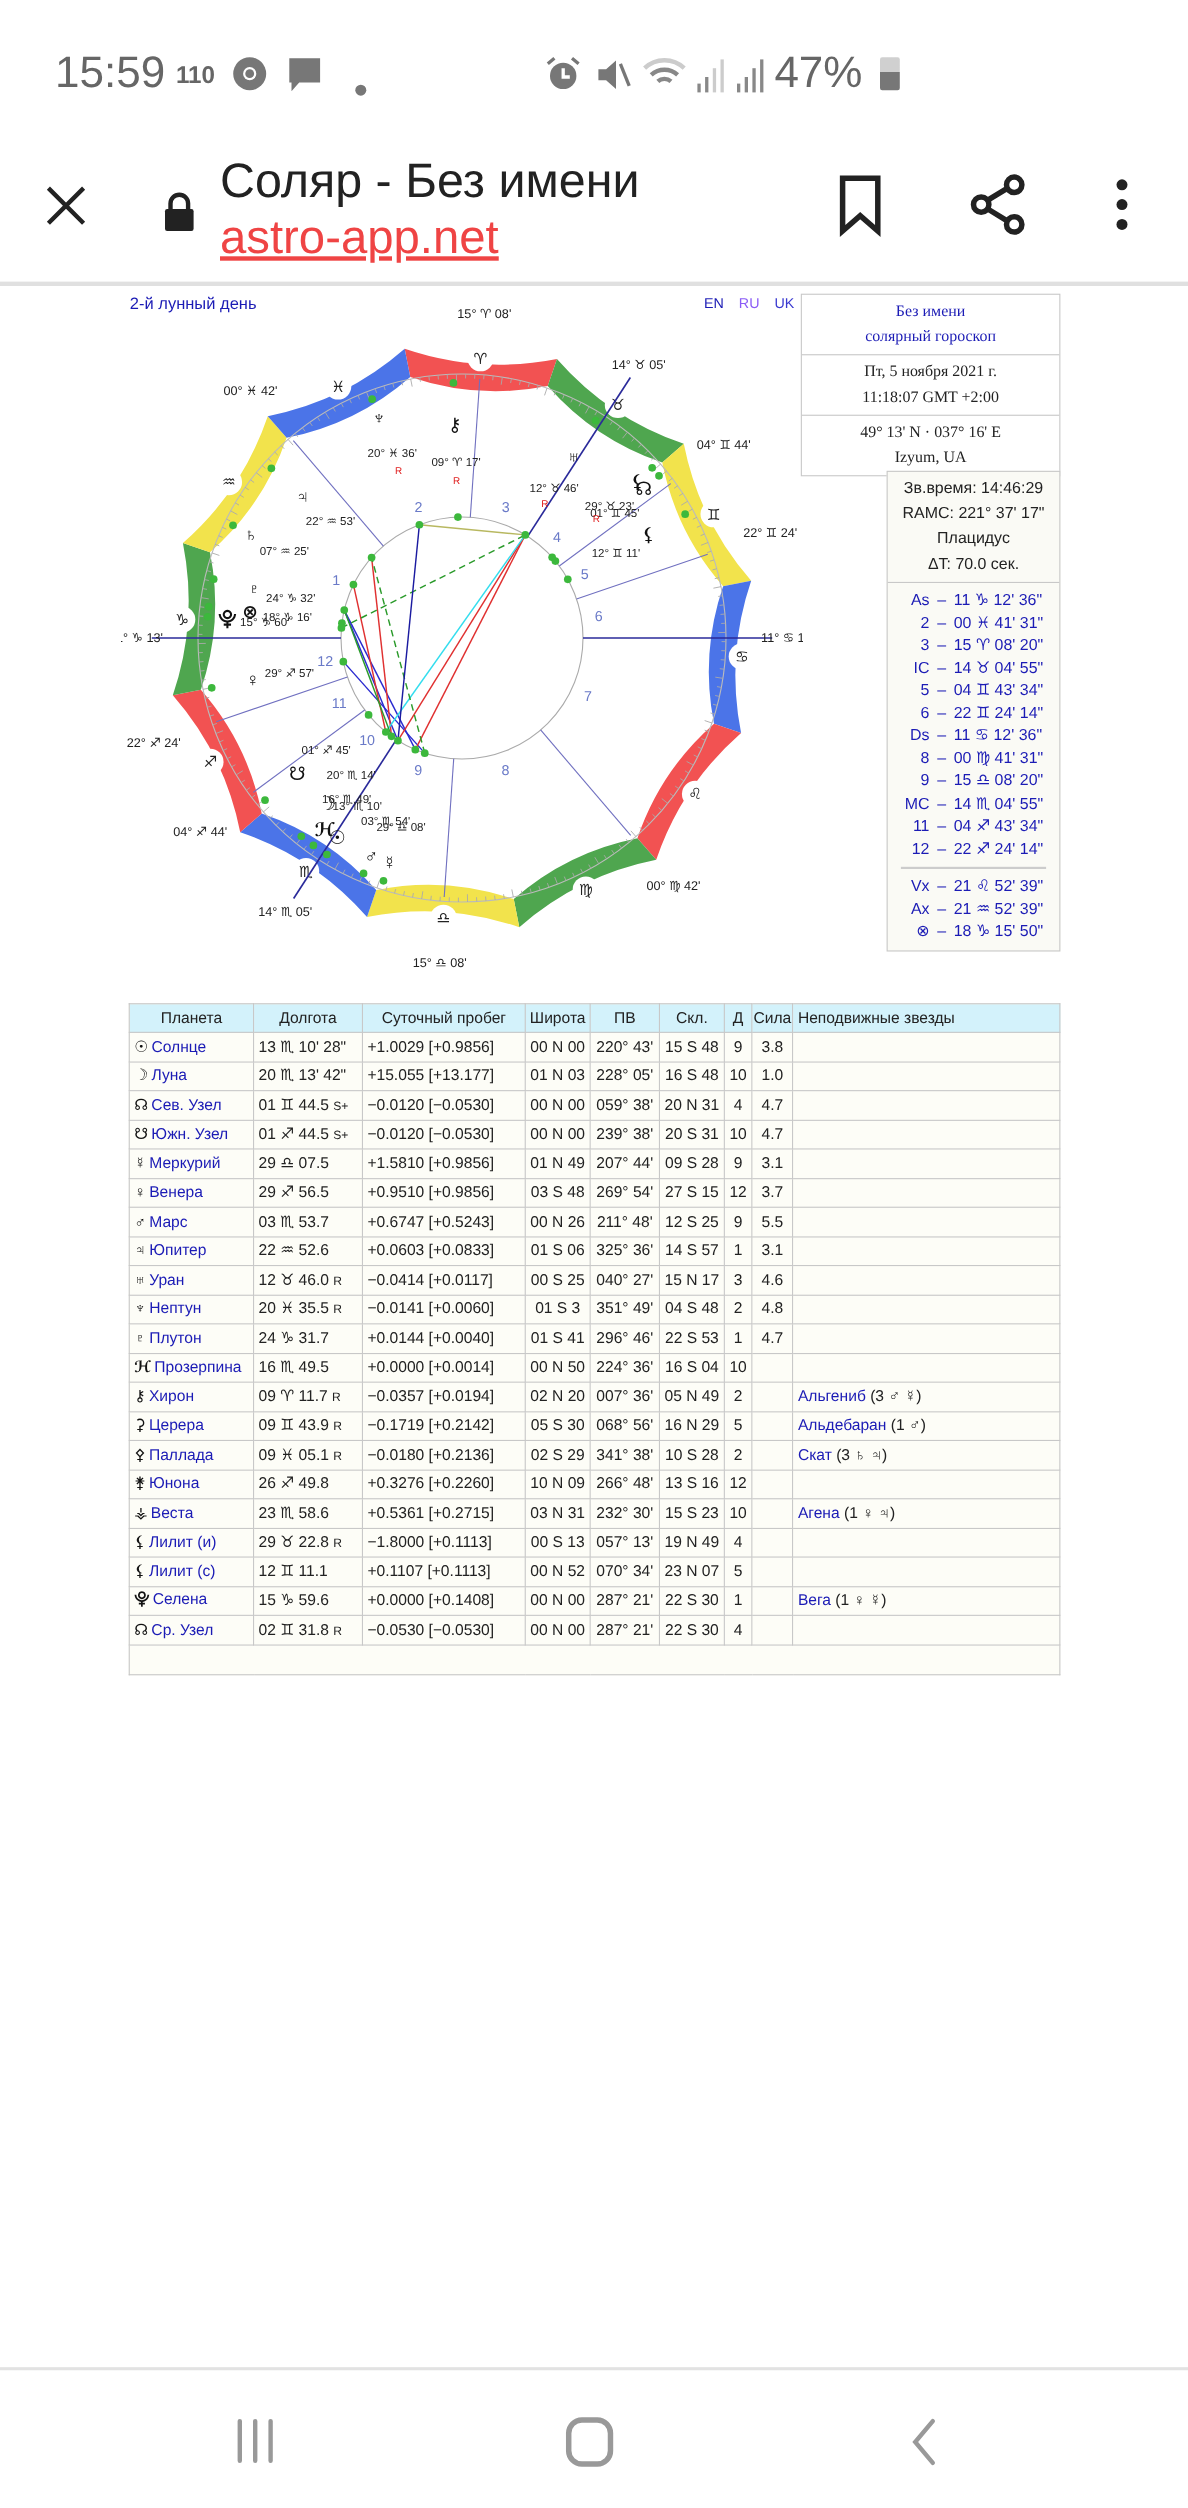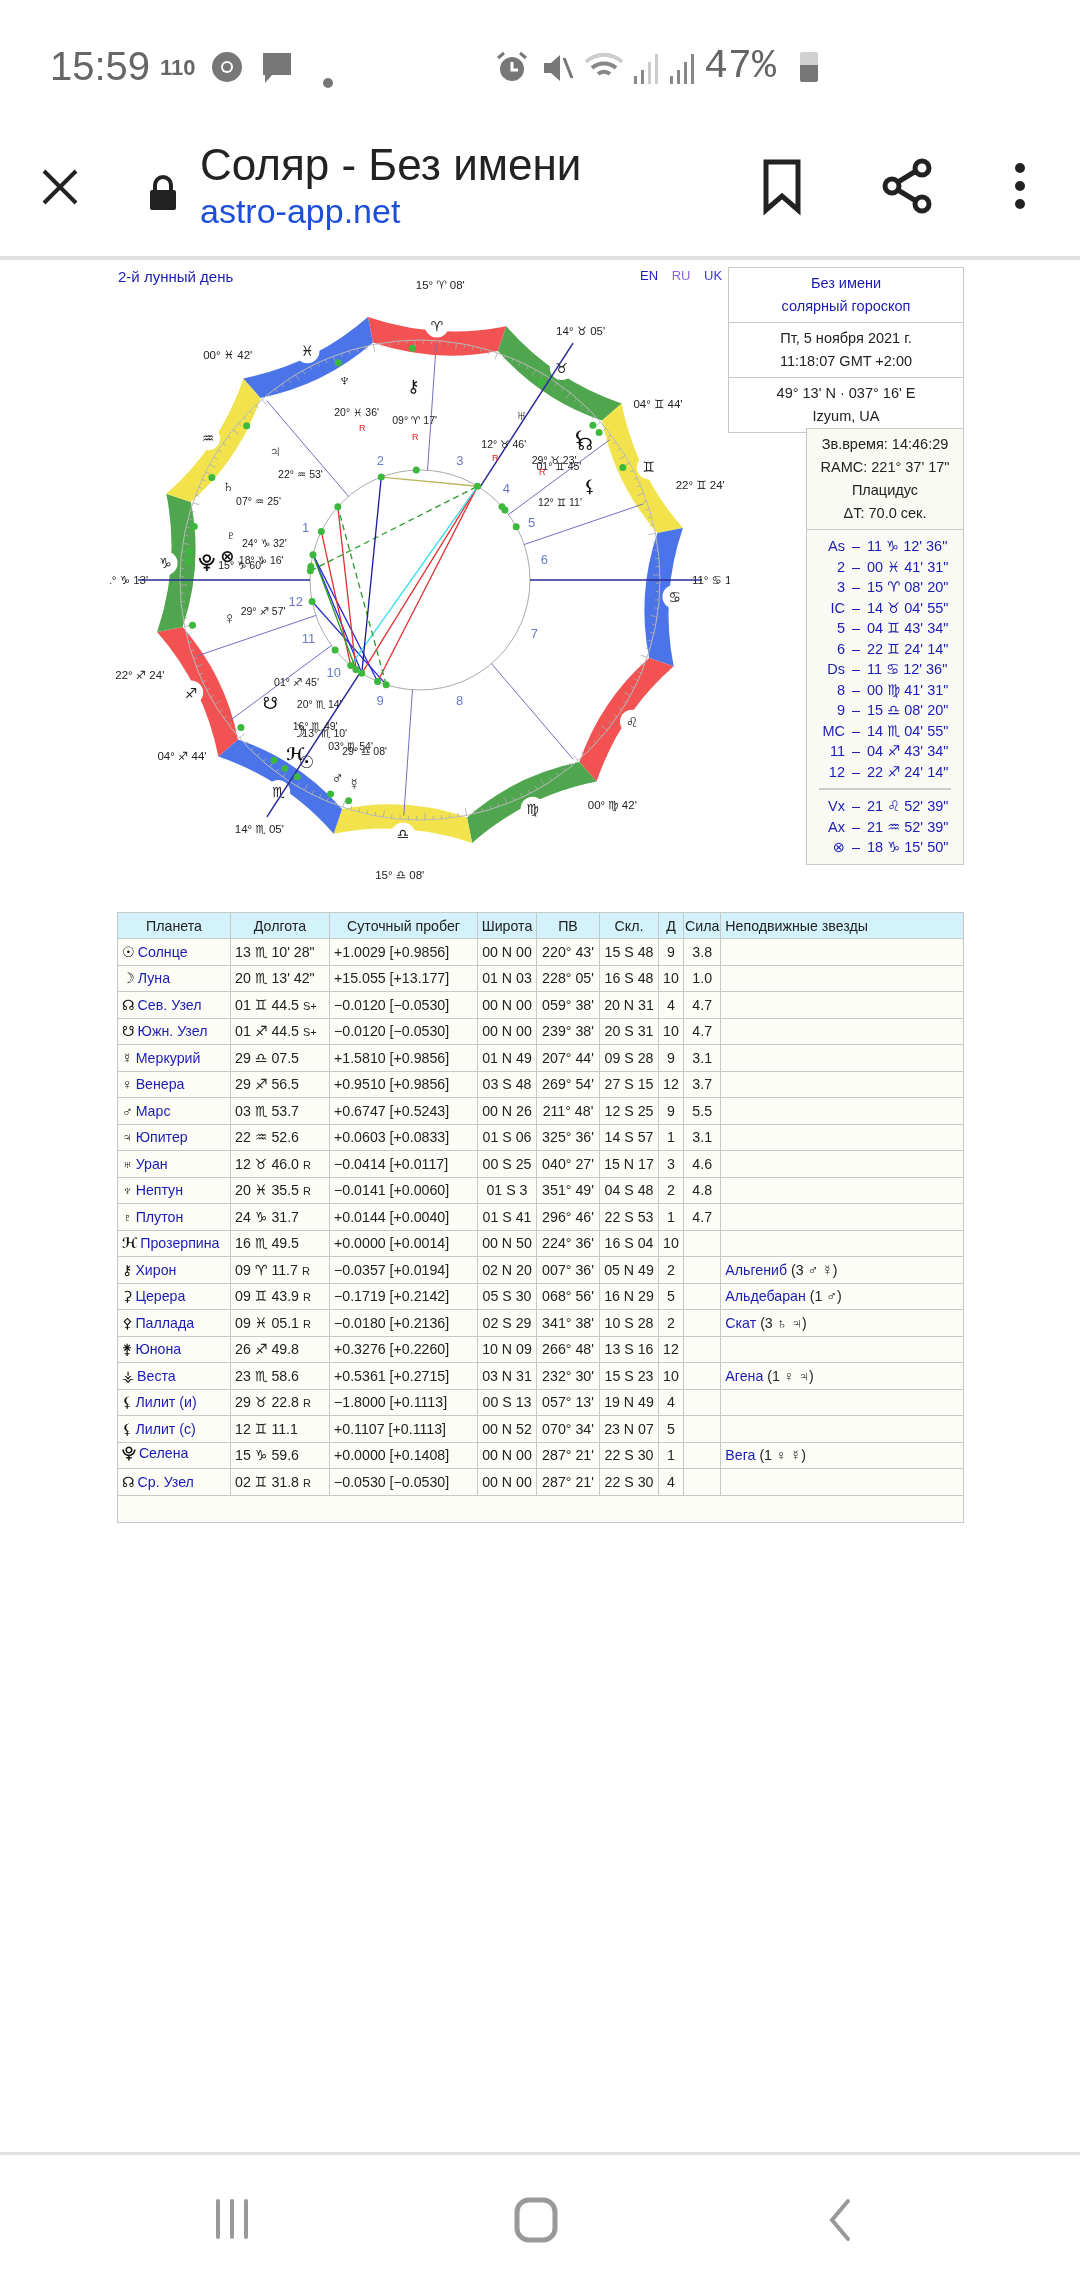--- a/index.html
+++ b/index.html
@@ -2,33 +2,33 @@
 <html><head>
 <meta charset="utf-8">
 <style>
   html, body { margin:0; padding:0; }
   body { width:1080px; height:2280px; background:#ffffff; position:relative; overflow:hidden;
          font-family:"Liberation Sans", "DejaVu Sans", sans-serif; color:#222; }
   .statusbar { position:absolute; left:0; top:0; width:1080px; height:130px; }
   .sb-time { position:absolute; left:50px; top:44px; font-size:40px; color:#666; }
   .sb-small { position:absolute; left:160px; top:55px; font-size:22px; color:#666; font-weight:bold; }
   .sb-icon { position:absolute; top:50px; color:#666; font-size:34px; }
-  .sb-batt { position:absolute; left:704px; top:44px; font-size:40px; color:#666;font-family:Liberation Mono, monospace; }
+  .sb-batt { position:absolute; left:704px; top:44px; font-size:40px; color:#666; }
   .battery { position:absolute; left:800px; top:52px; width:18px; height:30px; border-radius:2px; background:linear-gradient(#d0d0d0 0 45%, #777 45% 100%); }
   .topbar { position:absolute; left:0; top:130px; width:1080px; height:126px; background:#fff; }
   .topbar .close { position:absolute; left:40px; top:28px; font-size:56px; color:#222; line-height:60px; }
   .topbar .lock { position:absolute; left:148px; top:44px; width:30px; height:38px; }
   .topbar .title { position:absolute; left:200px; top:10px; font-size:44px; color:#222; }
-  .topbar .url { position:absolute; left:200px; top:62px; font-size:34px; color:#1d4ed8; }
+  .topbar .url { position:absolute; left:200px; top:62px; font-size:43px; color:#ef4444;text-decoration:underline; }
   .topbar .ico { position:absolute; top:26px; }
   .divider { position:absolute; left:0; top:256px; width:1080px; height:4px; background:#e0e0e0; }
   .lunar { position:absolute; left:118px; top:268px; font-size:15px; color:#1b1bb5; }
   .langs { position:absolute; left:640px; top:268px; font-size:13px; }
   .langs span { margin-right:10px; }
-  .info1 { position:absolute; left:728px; top:267px; width:234px; border:1px solid #c8c8c8; background:#fff; font-size:14.5px; text-align:center; }
+  .info1 { position:absolute; left:728px; top:267px; width:234px; border:1px solid #c8c8c8; background:#fff; font-size:14.5px; text-align:center;font-family:Liberation Serif, serif; }
   .info1 .cell { padding:4px 0; line-height:23px; border-bottom:1px solid #c8c8c8; }
   .info1 .cell:last-child { border-bottom:none; }
   .info1 .blue { color:#1b1bb5; }
   .info2 { position:absolute; left:806px; top:428px; width:156px; border:1px solid #c8c8c8; background:#fafaf5; font-size:14.5px; text-align:center; }
   .info2 .cell { padding:4px 0; line-height:23px; border-bottom:1px solid #c8c8c8; }
   .cusps { padding:6px 8px; font-size:14.5px; color:#1b1bb5; line-height:20.5px; text-align:left; }
   .cusp-row { display:flex; }
   .cusp-row .k { width:30px; text-align:right; }
   .cusp-row .d { width:22px; text-align:center; }
   .cusp-sep { border-top:2px solid #ccc; margin:6px 4px; }

